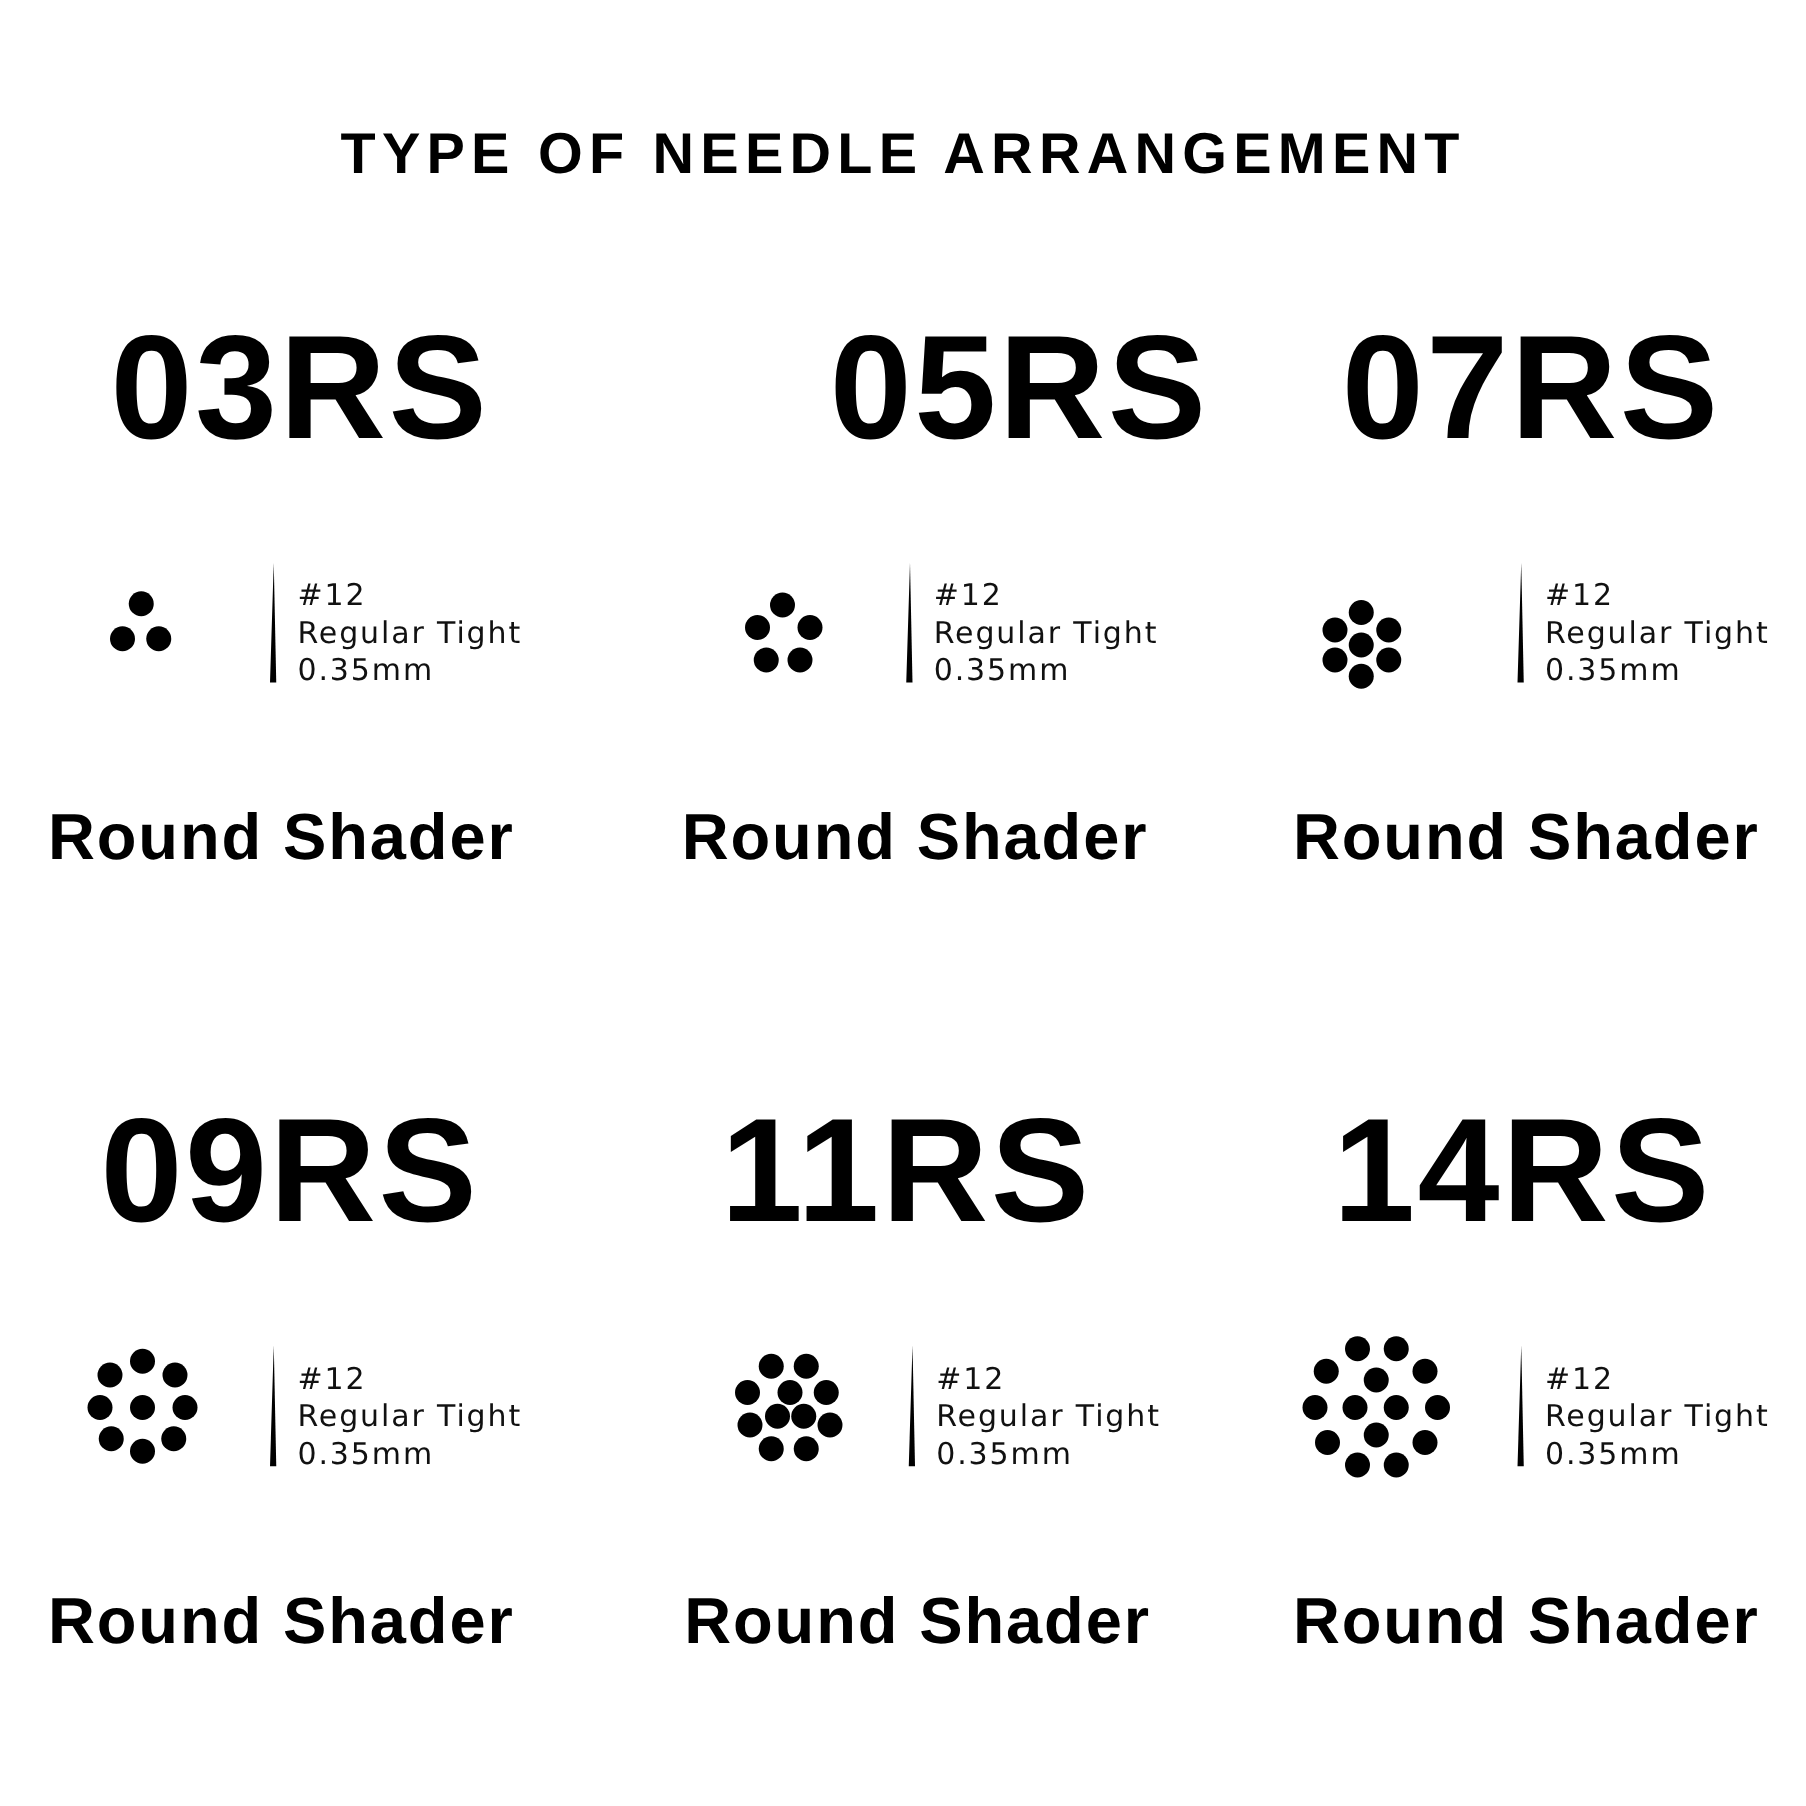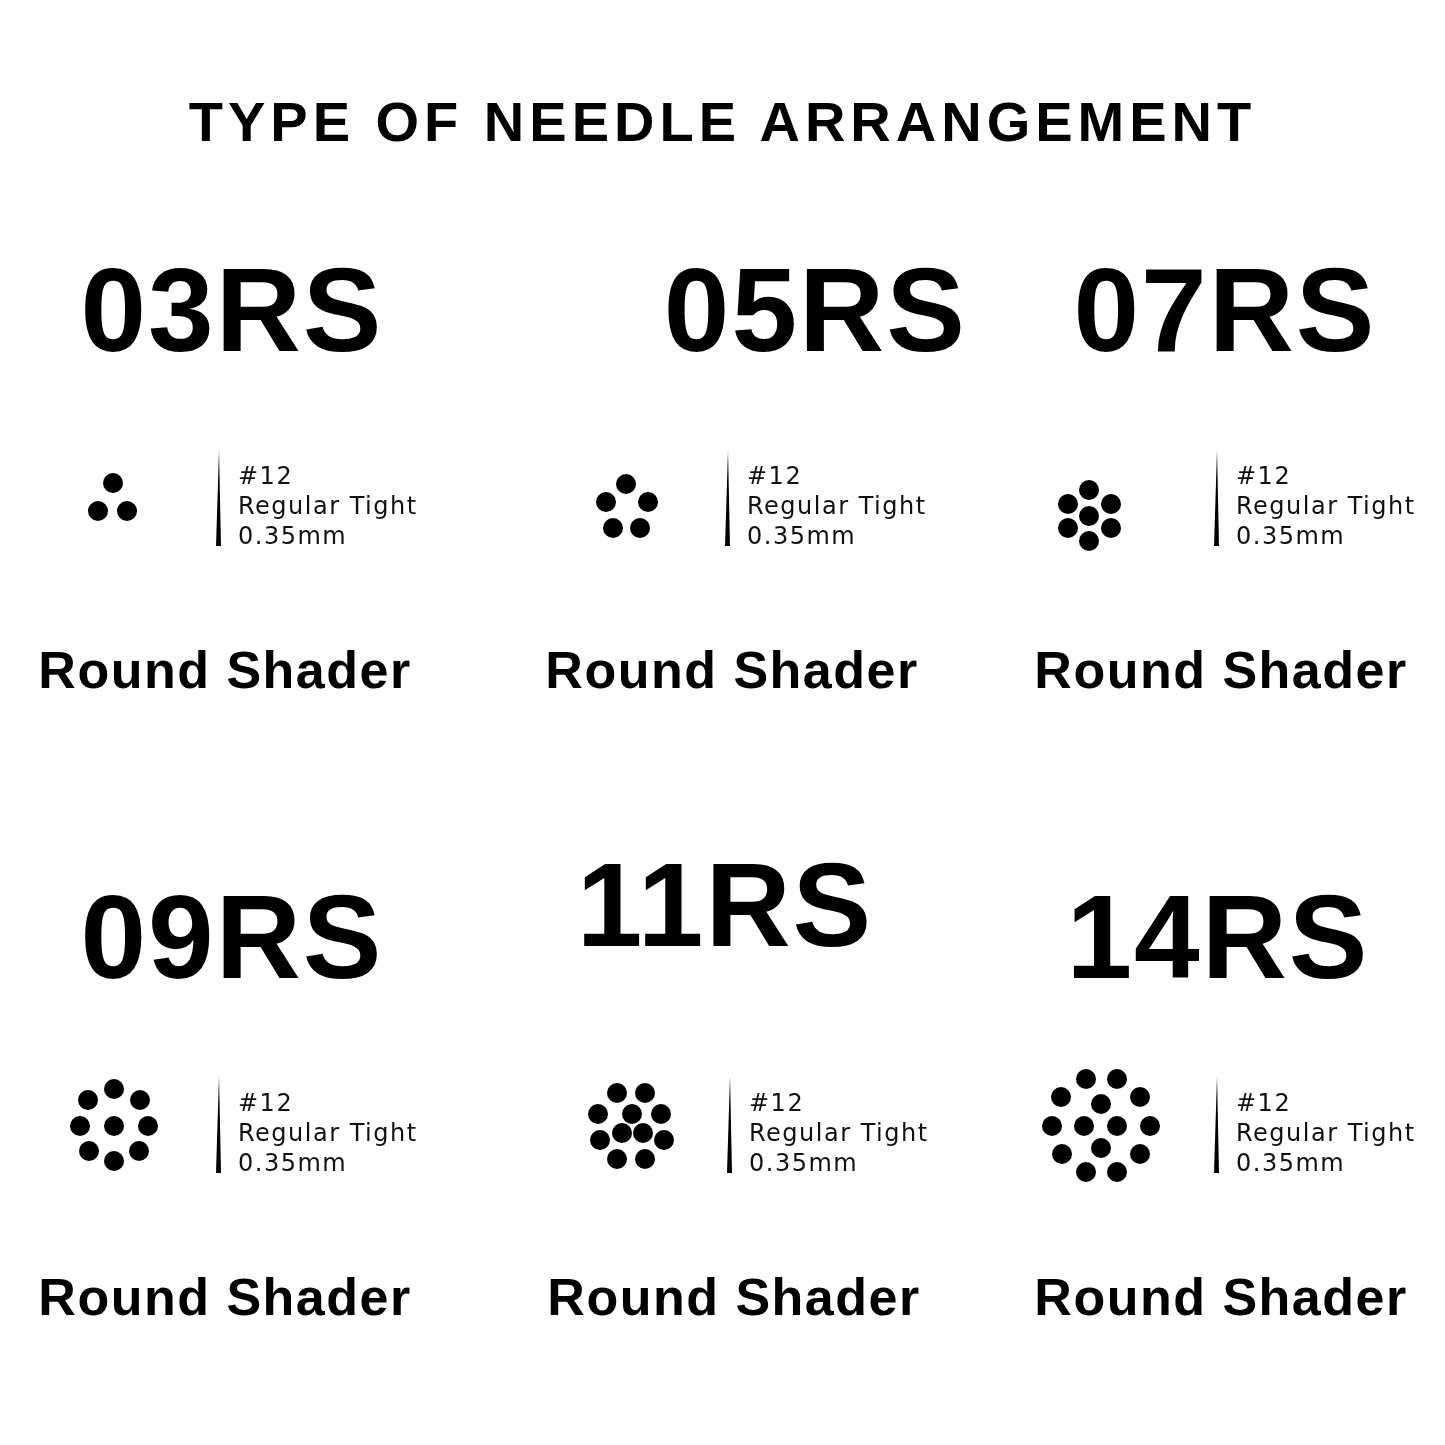--- a/index.html
+++ b/index.html
@@ -1,18 +1,18 @@
 <!DOCTYPE html>
 <html><head>
 <meta charset="utf-8">
 <style>
   html, body { margin:0; padding:0; background:#ffffff; }
   body { width:1445px; height:1445px; position:relative; overflow:hidden; font-family:"Liberation Sans", sans-serif; color:#000; }
-  .title { position:absolute; top:82px; left:0; width:1445px; text-align:center; font-weight:bold; font-size:56px; letter-spacing:5px; line-height:80px; }
-  .cell { position:absolute; width:480px; height:560px; }
+  .title { position:absolute; top:82px; left:0; width:1445px; text-align:center; font-weight:bold; font-size:46px; letter-spacing:5px; line-height:80px; }
+  .cell { position:absolute; width:480px; height:560px;padding-left:16px; }
   .code { position:absolute; top:0; left:0; width:100%; text-align:center; font-weight:bold; font-size:118px; line-height:130px; letter-spacing:2px; }
   .label { position:absolute; left:0; width:100%; text-align:center; font-weight:bold; font-size:52px; line-height:60px; letter-spacing:1.5px; }
   .spec { position:absolute; font-family:"DejaVu Sans", sans-serif; font-size:24px; line-height:30px; letter-spacing:1.5px; color:#111; }
 </style>
 </head>
 <body>
 
 <div class="title">TYPE OF NEEDLE ARRANGEMENT</div>
 
 <div class="cell" style="left:0; top:245px;">
@@ -93,21 +93,21 @@
     <polygon points="1217,450 1219,546 1214,546"></polygon>
     <polygon points="219,1076 221,1173 216,1173"></polygon>
     <polygon points="730,1076 732,1173 727,1173"></polygon>
     <polygon points="1217,1076 1219,1173 1214,1173"></polygon>
   </g>
 </svg>
 
 <div class="code" style="position:absolute; left:487px; top:245px; width:480px;text-align:right;">05RS</div>
 <div class="code" style="position:absolute; left:985px; top:245px; width:480px;">07RS</div>
 <div class="code" style="position:absolute; left:-8px; top:872px; width:480px;">09RS</div>
-<div class="code" style="position:absolute; left:485px; top:840px; width:480px;">11RS</div>
+<div class="code" style="position:absolute; left:485px; top:872px; width:480px;">11RS</div>
 <div class="code" style="position:absolute; left:978px; top:872px; width:480px;">14RS</div>
 
 <div class="spec" style="left:238px; top:461px;">
   <div>#12</div>
   <div>Regular Tight</div>
   <div>0.35mm</div>
 </div>
 <div class="spec" style="left:747px; top:461px;">
   <div>#12</div>
   <div>Regular Tight</div>

